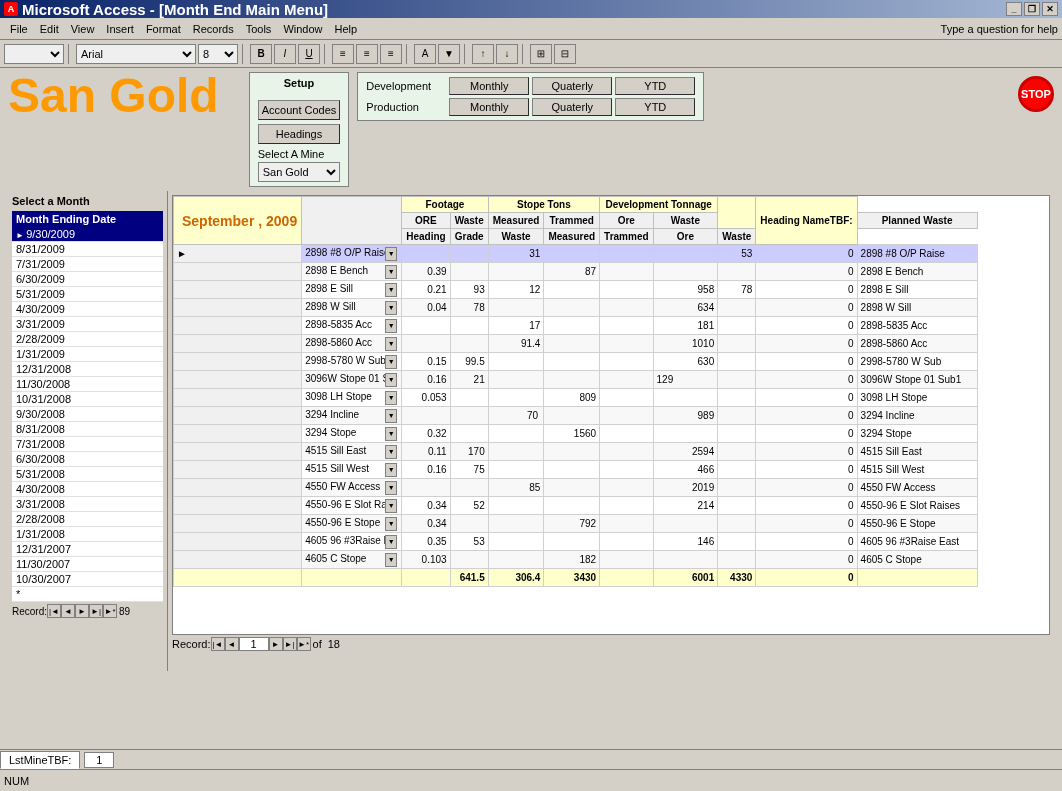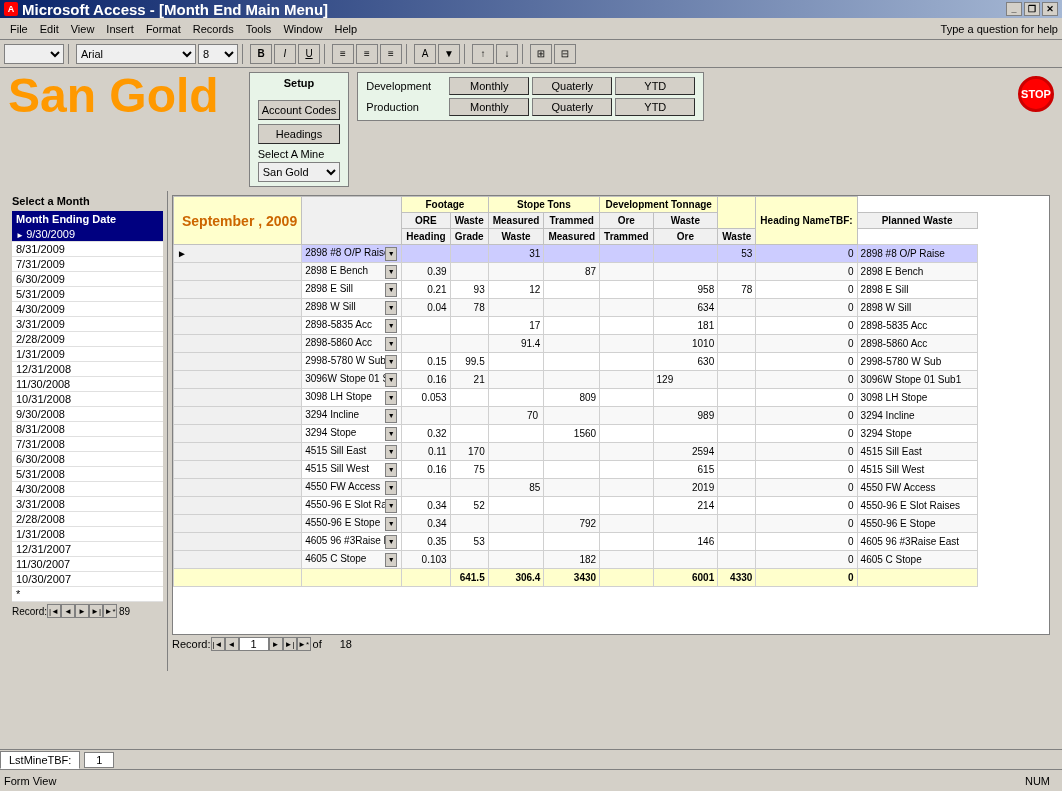--- a/index.html
+++ b/index.html
@@ -671,21 +671,21 @@
                 <td style="min-width: 120px;">4515 Sill East</td>
               </tr>
               <tr>
                 <td style="width: 14px; background: rgb(240, 240, 240);"></td>
                 <td style="min-width: 100px;"><input type="text" value="4515 Sill West" style="width: 80px; border: none; background: transparent; font-size: 10px;"><button style="width: 12px; height: 14px; font-size: 7px; border: 1px solid rgb(128, 128, 128); background: rgb(212, 208, 200); cursor: pointer; padding: 0px;">▼</button></td>
                 <td style="text-align: right;">0.16</td>
                 <td style="text-align: right;">75</td>
                 <td style="text-align: right;"></td>
                 <td style="text-align: right;"></td>
                 <td style="text-align: right;"></td>
-                <td style="text-align: right;">615</td>
+                <td style="text-align: right;">466</td>
                 <td style="text-align: right;"></td>
                 <td style="text-align: right;">0</td>
                 <td style="min-width: 120px;">4515 Sill West</td>
               </tr>
               <tr>
                 <td style="width: 14px; background: rgb(240, 240, 240);"></td>
                 <td style="min-width: 100px;"><input type="text" value="4550 FW Access" style="width: 80px; border: none; background: transparent; font-size: 10px;"><button style="width: 12px; height: 14px; font-size: 7px; border: 1px solid rgb(128, 128, 128); background: rgb(212, 208, 200); cursor: pointer; padding: 0px;">▼</button></td>
                 <td style="text-align: right;"></td>
                 <td style="text-align: right;"></td>
                 <td style="text-align: right;">85</td>
@@ -769,27 +769,26 @@
 
       <div style="display:flex; align-items:center; margin-top:2px; font-size:11px;">
         <span>Record:</span>
         <div class="rec-nav-btn">|◄</div>
         <div class="rec-nav-btn">◄</div>
         <input type="text" style="width: 30px; font-size: 11px; height: 14px; border: 1px solid rgb(128, 128, 128); text-align: center;" value="1">
         <div class="rec-nav-btn">►</div>
         <div class="rec-nav-btn">►|</div>
         <div class="rec-nav-btn">►*</div>
         <span style="margin-left:2px;">of</span>
-        <span style="margin-left:18px;">18</span>
+        <span style="margin-left:6px;">18</span>
       </div>
     </div>
   </div>
 </div>
 
 <div class="tab-bar">
   <div class="tab-item active">LstMineTBF:</div>
   <input type="text" class="tab-number" value="1" style="">
 </div>
 
 <div class="status-bar">
-  <span class="status-left">Form View</span>
   <span class="status-right">NUM</span>
 </div>
 
 </body></html>

